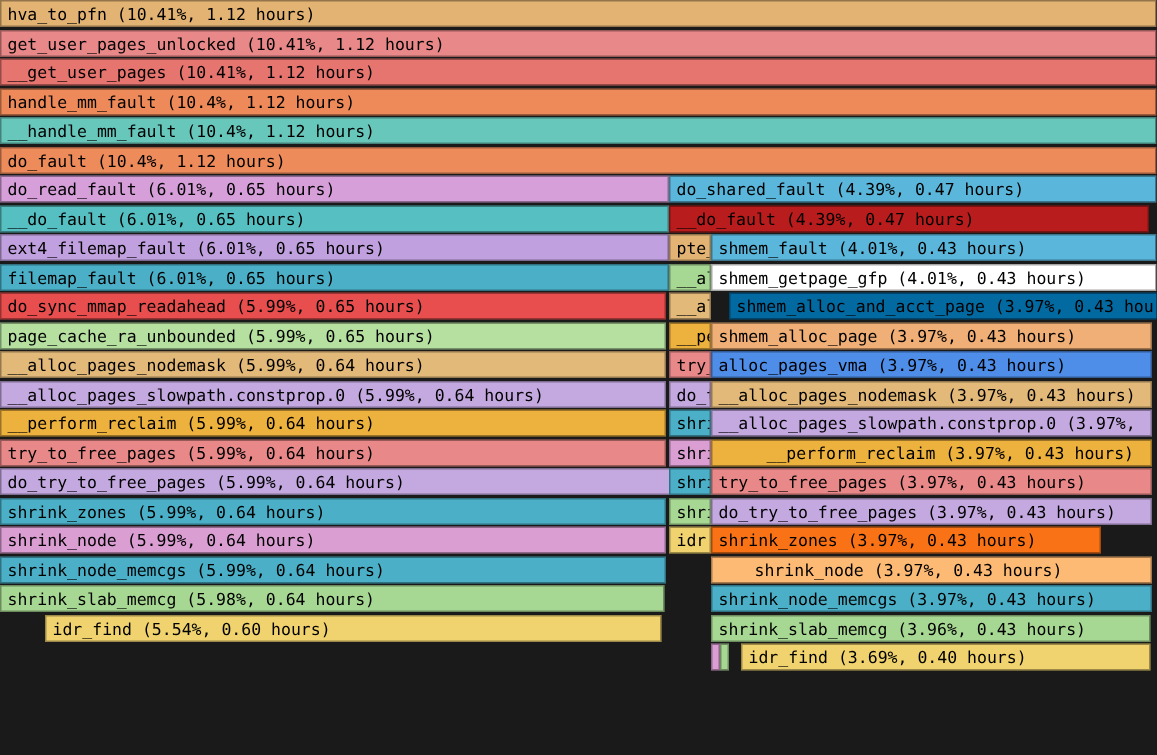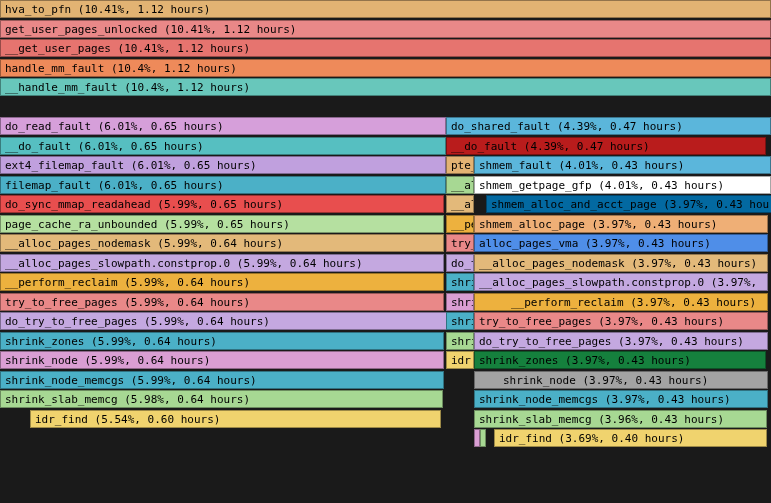--- a/index.html
+++ b/index.html
@@ -8,20 +8,21 @@
 </style>
 </head>
 <body>
 
 <div id="flame">
     <div class="frame" style="left: 0px; top: 0px; width: 771px; background: rgb(226, 179, 115);">hva_to_pfn (10.41%, 1.12 hours)</div>
     <div class="frame" style="left: 0px; top: 19.5px; width: 771px; background: rgb(233, 136, 136);">get_user_pages_unlocked (10.41%, 1.12 hours)</div>
     <div class="frame" style="left: 0px; top: 39px; width: 771px; background: rgb(230, 116, 111);">__get_user_pages (10.41%, 1.12 hours)</div>
     <div class="frame" style="left: 0px; top: 58.5px; width: 771px; background: rgb(238, 138, 90);">handle_mm_fault (10.4%, 1.12 hours)</div>
     <div class="frame" style="left: 0px; top: 78px; width: 771px; background: rgb(104, 199, 187);">__handle_mm_fault (10.4%, 1.12 hours)</div>
+    <div class="frame" style="left: 0px; top: 97.5px; width: 771px; background: rgb(238, 139, 91);">do_fault (10.4%, 1.12 hours)</div>
     <div class="frame" style="left: 0px; top: 117px; width: 446px; background: rgb(214, 159, 218);">do_read_fault (6.01%, 0.65 hours)</div>
     <div class="frame" style="left: 446px; top: 117px; width: 325px; background: rgb(91, 182, 219);">do_shared_fault (4.39%, 0.47 hours)</div>
     <div class="frame" style="left: 0px; top: 136.5px; width: 446px; background: rgb(86, 191, 193);">__do_fault (6.01%, 0.65 hours)</div>
     <div class="frame" style="left: 446px; top: 136.5px; width: 320px; background: #b91c1c;">__do_fault (4.39%, 0.47 hours)</div>
     <div class="frame" style="left: 0px; top: 156px; width: 446px; background: rgb(192, 160, 222);">ext4_filemap_fault (6.01%, 0.65 hours)</div>
     <div class="frame" style="left: 446px; top: 156px; width: 28px; background: rgb(227, 179, 115);">pte_</div>
     <div class="frame" style="left: 474px; top: 156px; width: 297px; background: rgb(91, 182, 219);">shmem_fault (4.01%, 0.43 hours)</div>
     <div class="frame" style="left: 0px; top: 175.5px; width: 446px; background: rgb(75, 176, 199);">filemap_fault (6.01%, 0.65 hours)</div>
     <div class="frame" style="left: 446px; top: 175.5px; width: 28px; background: rgb(167, 216, 147);">__al</div>
     <div class="frame" style="left: 474px; top: 175.5px; width: 297px; background: #ffffff;">shmem_getpage_gfp (4.01%, 0.43 hours)</div>
@@ -44,23 +45,23 @@
     <div class="frame" style="left: 446px; top: 292.5px; width: 28px; background: rgb(218, 158, 211);">shri</div>
     <div class="frame" style="left: 474px; top: 292.5px; width: 294px; background: rgb(237, 177, 62); padding-left: 36px;">__perform_reclaim (3.97%, 0.43 hours)</div>
     <div class="frame" style="left: 0px; top: 312px; width: 468px; background: rgb(196, 168, 224);">do_try_to_free_pages (5.99%, 0.64 hours)</div>
     <div class="frame" style="left: 446px; top: 312px; width: 28px; background: rgb(75, 176, 199);">shri</div>
     <div class="frame" style="left: 474px; top: 312px; width: 294px; background: rgb(233, 136, 136);">try_to_free_pages (3.97%, 0.43 hours)</div>
     <div class="frame" style="left: 0px; top: 331.5px; width: 444px; background: rgb(75, 176, 199);">shrink_zones (5.99%, 0.64 hours)</div>
     <div class="frame" style="left: 446px; top: 331.5px; width: 28px; background: rgb(167, 216, 147);">shri</div>
     <div class="frame" style="left: 474px; top: 331.5px; width: 294px; background: rgb(196, 168, 224);">do_try_to_free_pages (3.97%, 0.43 hours)</div>
     <div class="frame" style="left: 0px; top: 351px; width: 444px; background: rgb(218, 158, 211);">shrink_node (5.99%, 0.64 hours)</div>
     <div class="frame" style="left: 446px; top: 351px; width: 28px; background: rgb(240, 211, 110);">idr</div>
-    <div class="frame" style="left: 474px; top: 351px; width: 292px; background: #15803d;">shrink_zones (3.97%, 0.43 hours)</div>
+    <div class="frame" style="left: 474px; top: 351px; width: 260px; background: #f97316;">shrink_zones (3.97%, 0.43 hours)</div>
     <div class="frame" style="left: 0px; top: 370.5px; width: 444px; background: rgb(75, 176, 199);">shrink_node_memcgs (5.99%, 0.64 hours)</div>
-    <div class="frame" style="left: 474px; top: 370.5px; width: 294px; background: #a3a3a3; padding-left: 28px;">shrink_node (3.97%, 0.43 hours)</div>
+    <div class="frame" style="left: 474px; top: 370.5px; width: 294px; background: #fdba74; padding-left: 28px;">shrink_node (3.97%, 0.43 hours)</div>
     <div class="frame" style="left: 0px; top: 390px; width: 443px; background: rgb(167, 216, 147);">shrink_slab_memcg (5.98%, 0.64 hours)</div>
     <div class="frame" style="left: 474px; top: 390px; width: 294px; background: rgb(75, 176, 199);">shrink_node_memcgs (3.97%, 0.43 hours)</div>
     <div class="frame" style="left: 30px; top: 409.5px; width: 411px; background: rgb(240, 211, 110);">idr_find (5.54%, 0.60 hours)</div>
     <div class="frame" style="left: 474px; top: 409.5px; width: 293px; background: rgb(167, 216, 147);">shrink_slab_memcg (3.96%, 0.43 hours)</div>
     <div class="frame" style="left: 474px; top: 429px; width: 6px; background: rgb(218, 158, 211);"></div>
     <div class="frame" style="left: 480px; top: 429px; width: 6px; background: rgb(167, 216, 147);"></div>
     <div class="frame" style="left: 494px; top: 429px; width: 273px; background: rgb(240, 211, 110);">idr_find (3.69%, 0.40 hours)</div>
   </div>
 
 </body></html>

